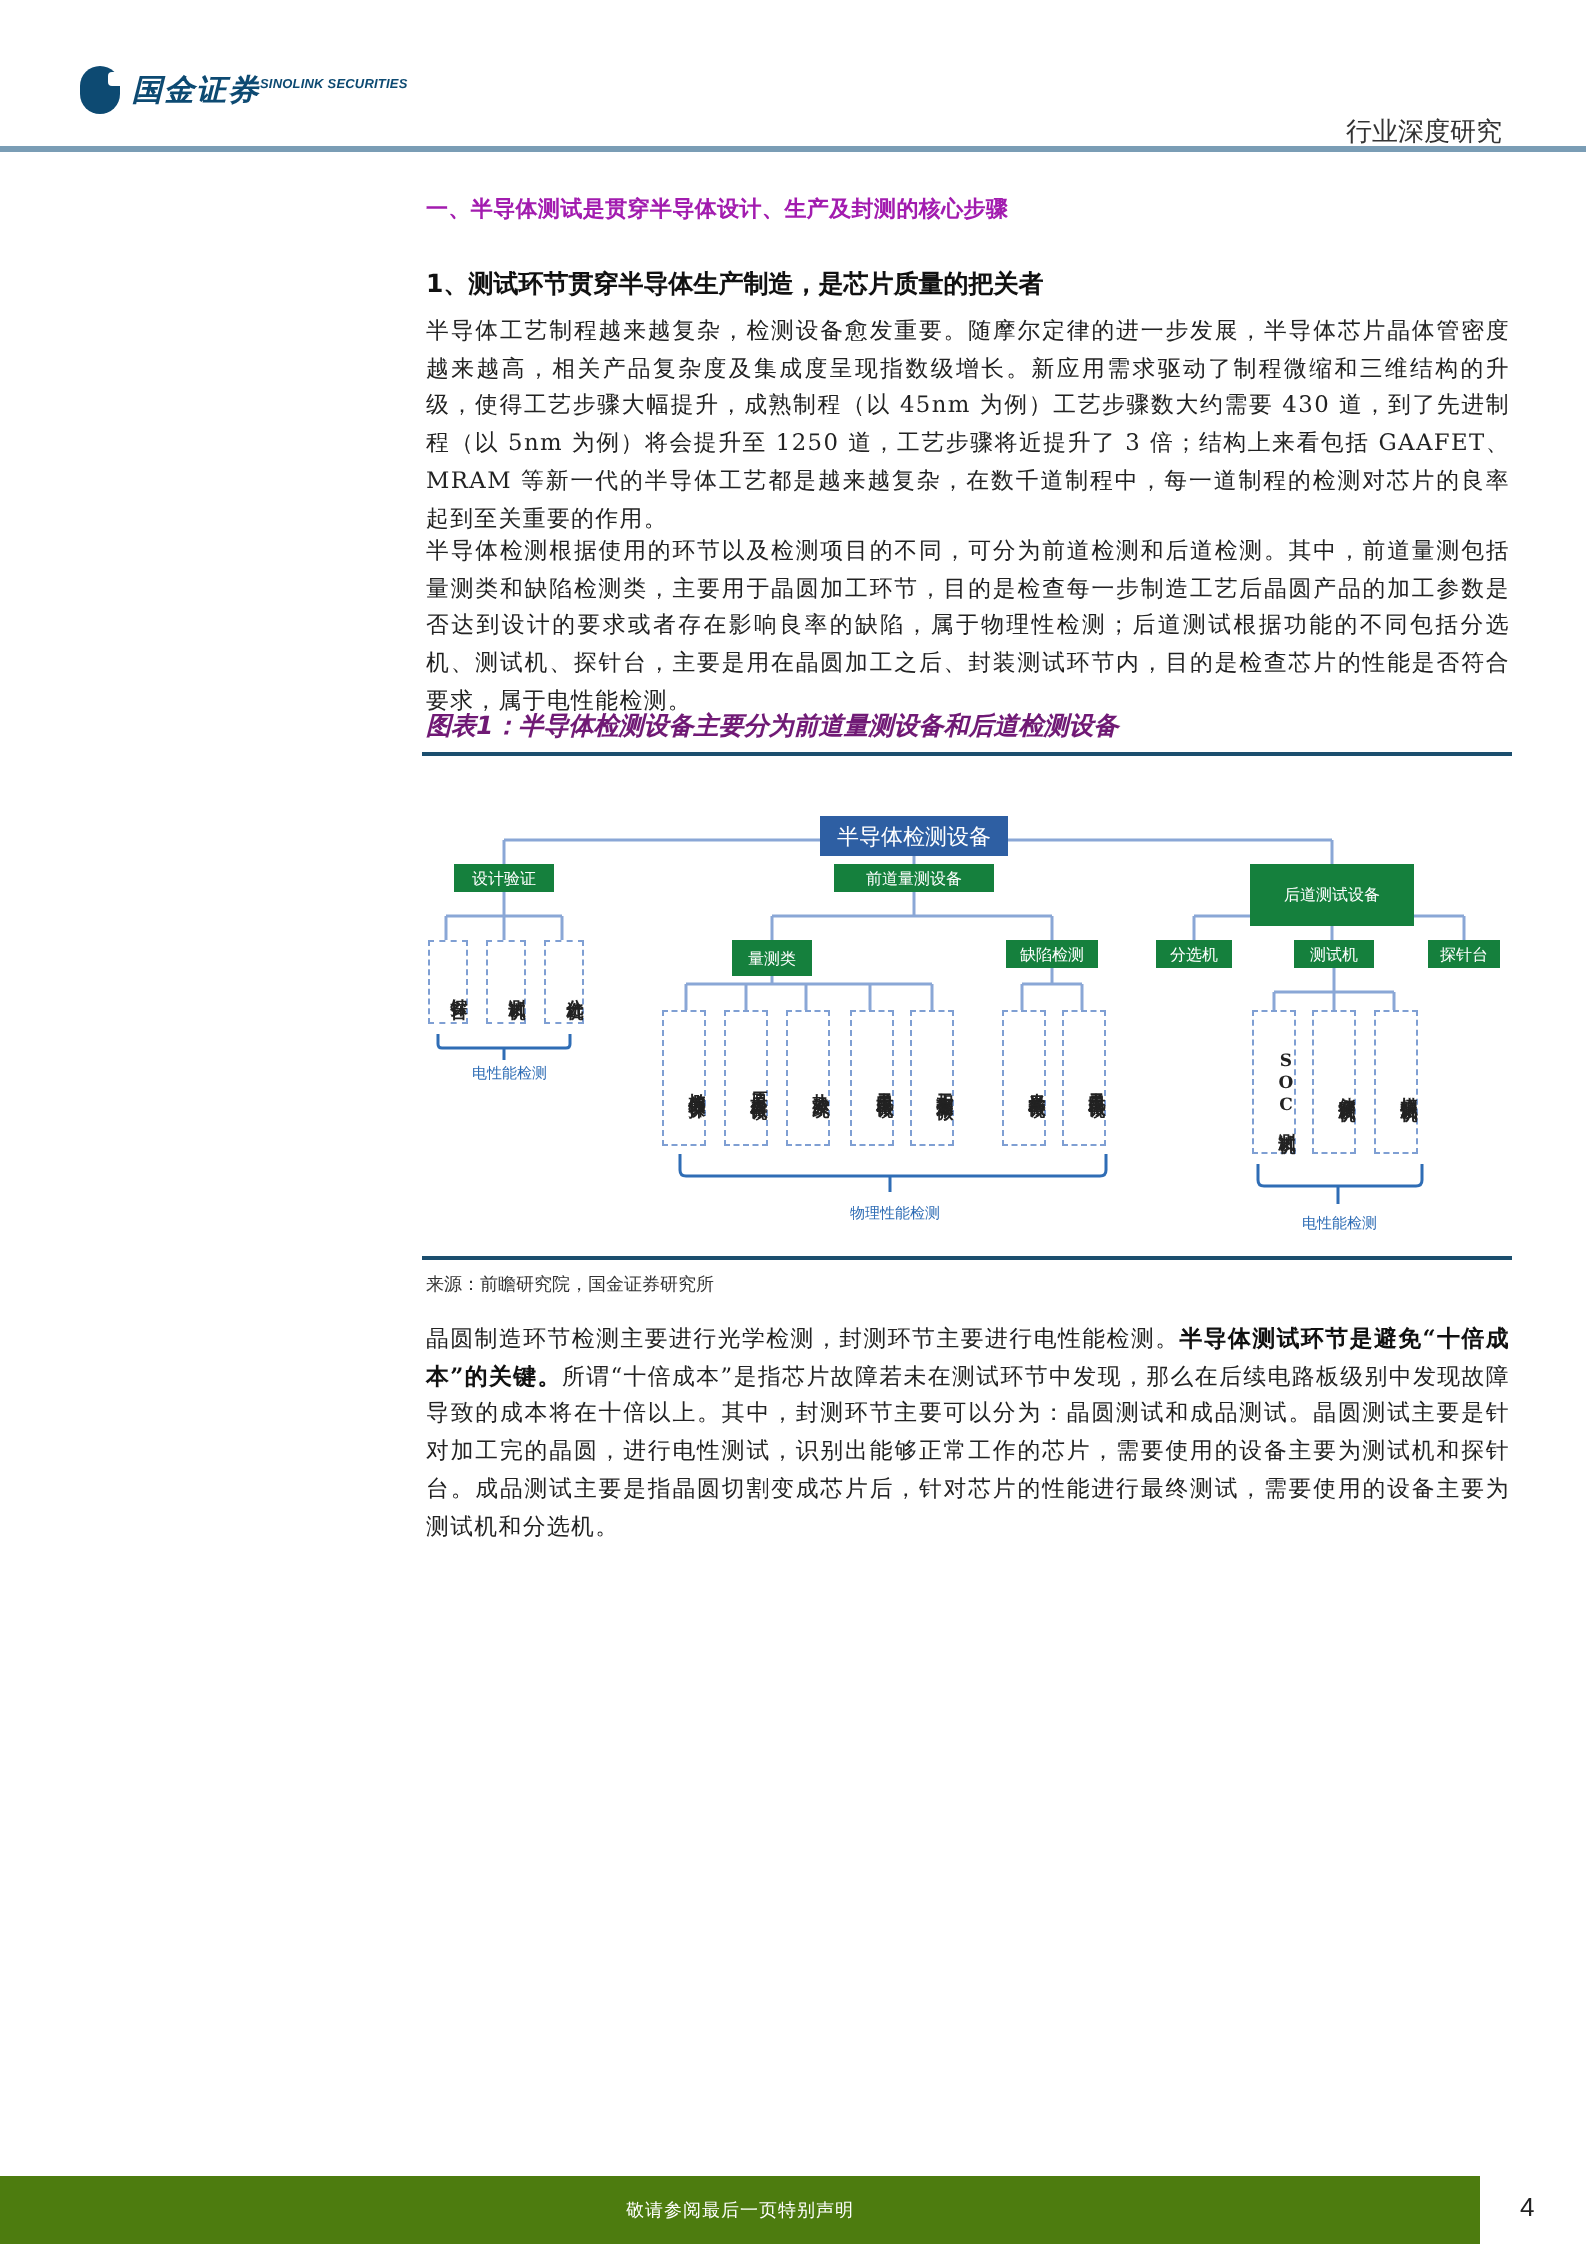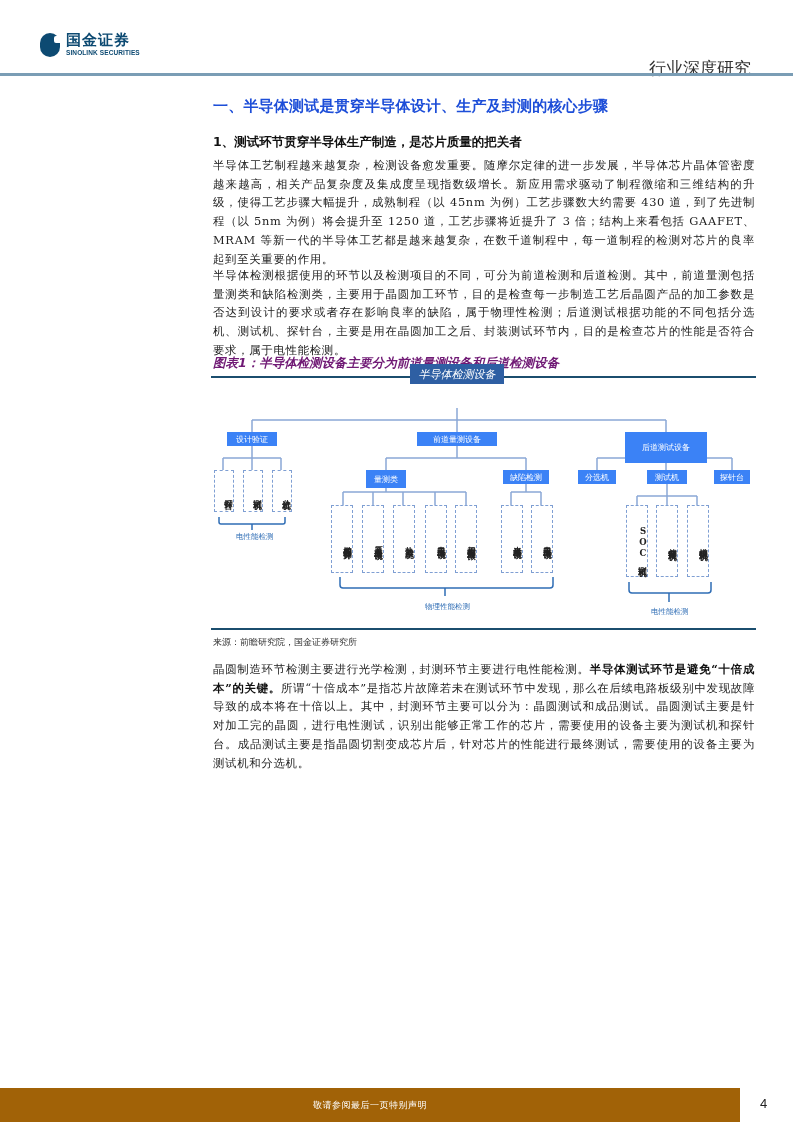--- a/index.html
+++ b/index.html
@@ -3,47 +3,47 @@
 <meta charset="utf-8">
 <style>
   * { box-sizing: border-box; margin: 0; padding: 0; }
   html, body { width: 793px; height: 1122px; background: #ffffff; overflow: hidden; }
   body { position: relative; font-family: "DejaVu Serif", "Liberation Serif", serif; color: #222; }
 
   .header { position: absolute; left: 0; top: 0; width: 793px; height: 76px; }
   .logo { position: absolute; left: 40px; top: 33px; display: flex; align-items: center; }
   .logo-mark { width: 20px; height: 24px; background: #0d4a72; border-radius: 10px 10px 10px 10px; position: relative; margin-right: 6px; }
   .logo-mark::after { content: ""; position: absolute; right: -2px; top: 3px; width: 8px; height: 7px; background: #fff; border-radius: 2px; }
-  .logo-text { display: flex; flex-direction: column; line-height: 1; }
+  .logo-text { display: flex; flex-direction: row; line-height: 1; font-style: italic; }
   .logo-cn { font-family: "DejaVu Sans", sans-serif; font-weight: bold; font-size: 15px; color: #0d4a72; letter-spacing: 1px; }
   .logo-en { font-family: "Liberation Sans", sans-serif; font-weight: bold; font-size: 6.5px; color: #0d4a72; margin-top: 2px; letter-spacing: 0.1px; }
-  .report-type { position: absolute; right: 42px; top: 57px; font-size: 17px; color: #333; }
+  .report-type { position: absolute; right: 42px; top: 57px; font-size: 13px; color: #333; }
   .header-rule { position: absolute; left: 0; top: 73px; width: 793px; height: 3px; background: #7a9db5; }
-  .h1 { position: absolute; left: 213px; top: 97px; font-family: "DejaVu Sans", sans-serif; font-weight: bold; font-size: 15px; color: #1d4ed8; letter-spacing: 0.2px; white-space: nowrap; }
+  .h1 { position: absolute; left: 213px; top: 97px; font-family: "DejaVu Sans", sans-serif; font-weight: bold; font-size: 11px; color: #a21caf; letter-spacing: 0.2px; white-space: nowrap; }
   .h2 { position: absolute; left: 213px; top: 134px; font-family: "DejaVu Sans", sans-serif; font-weight: bold; font-size: 12.5px; color: #111; white-space: nowrap; }
   .para { position: absolute; left: 213px; width: 542px; font-size: 11.4px; line-height: 18.7px; color: #222; text-align: justify; letter-spacing: 0.7px; }
   .p1 { top: 156px; }
   .p2 { top: 266px; }
   .p3 { top: 660px; }
   .bold { font-weight: bold; color: #111; }
 
   .fig-title { position: absolute; left: 213px; top: 355px; font-family: "DejaVu Sans", sans-serif; font-weight: bold; font-style: italic; font-size: 12.5px; color: #701a75; white-space: nowrap; }
   .fig-rule-top { position: absolute; left: 211px; top: 376px; width: 545px; height: 2px; background: #1b4e6e; }
   .fig-rule-bot { position: absolute; left: 211px; top: 628px; width: 545px; height: 1.5px; background: #1b4e6e; }
   .source { position: absolute; left: 213px; top: 636px; font-size: 9px; color: #333; }
 
   .diagram { position: absolute; left: 0; top: 0; width: 793px; height: 1122px; pointer-events: none; }
   .diagram svg { position: absolute; left: 0; top: 0; }
   .node { position: absolute; display: flex; align-items: center; justify-content: center; font-family: "DejaVu Sans", sans-serif; color: #fff; pointer-events: auto; white-space: nowrap; }
   .node-root { background: #2e5fa3; font-size: 11px; }
-  .node-l1 { background: #3b82f6; font-size: 8px; }
+  .node-l1 { background: #15803d; font-size: 8px; }
   .leaf { position: absolute; display: flex; align-items: flex-start; justify-content: center; border: 1.5px dashed #7f9fd3; font-size: 8.5px; color: #222; writing-mode: vertical-rl; text-orientation: upright; letter-spacing: 1px; padding-top: 5px; font-weight: bold; line-height: 1; pointer-events: auto; }
   .group-label { position: absolute; font-family: "DejaVu Sans", sans-serif; font-size: 7.5px; color: #2f6db5; white-space: nowrap; pointer-events: auto; }
 
-  .footer { position: absolute; left: 0; top: 1088px; width: 740px; height: 34px; background: #a16207; display: flex; align-items: center; justify-content: center; }
+  .footer { position: absolute; left: 0; top: 1088px; width: 740px; height: 34px; background: #4d7c0f; display: flex; align-items: center; justify-content: center; }
   .footer-text { color: #fff; font-size: 9px; letter-spacing: 0.5px; }
   .page-num { position: absolute; left: 760px; top: 1096px; font-family: "Liberation Sans", sans-serif; font-size: 13px; color: #222; }
 </style>
 </head>
 <body>
 
 <div class="header">
   <div class="logo">
     <div class="logo-mark"></div>
     <div class="logo-text">
@@ -113,21 +113,21 @@
     <g stroke="#2f6db5" stroke-width="1.5" fill="none">
 
       <path d="M219 517 L219 522 Q219 524 221 524 L252 524 L252 530 M252 524 L283 524 Q285 524 285 522 L285 517"></path>
 
       <path d="M340 577 L340 585 Q340 588 343 588 L445 588 L445 596 M445 588 L550 588 Q553 588 553 585 L553 577"></path>
 
       <path d="M629 582 L629 590 Q629 593 632 593 L669 593 L669 602 M669 593 L708 593 Q711 593 711 590 L711 582"></path>
     </g>
   </svg>
 
-  <div class="node node-root" style="left:410px;top:364px;width:94px;height:20px;font-style:italic;">半导体检测设备</div>
+  <div class="node node-root" style="left:410px;top:408px;width:94px;height:20px;">半导体检测设备</div>
 
   <div class="node node-l1" style="left:227px;top:432px;width:50px;height:14px;">设计验证</div>
   <div class="node node-l1" style="left:417px;top:432px;width:80px;height:14px;">前道量测设备</div>
   <div class="node node-l1" style="left:625px;top:432px;width:82px;height:31px;">后道测试设备</div>
 
   <div class="node node-l1" style="left:366px;top:470px;width:40px;height:18px;">量测类</div>
   <div class="node node-l1" style="left:503px;top:470px;width:46px;height:14px;">缺陷检测</div>
   <div class="node node-l1" style="left:578px;top:470px;width:38px;height:14px;">分选机</div>
   <div class="node node-l1" style="left:647px;top:470px;width:40px;height:14px;">测试机</div>
   <div class="node node-l1" style="left:714px;top:470px;width:36px;height:14px;">探针台</div>

